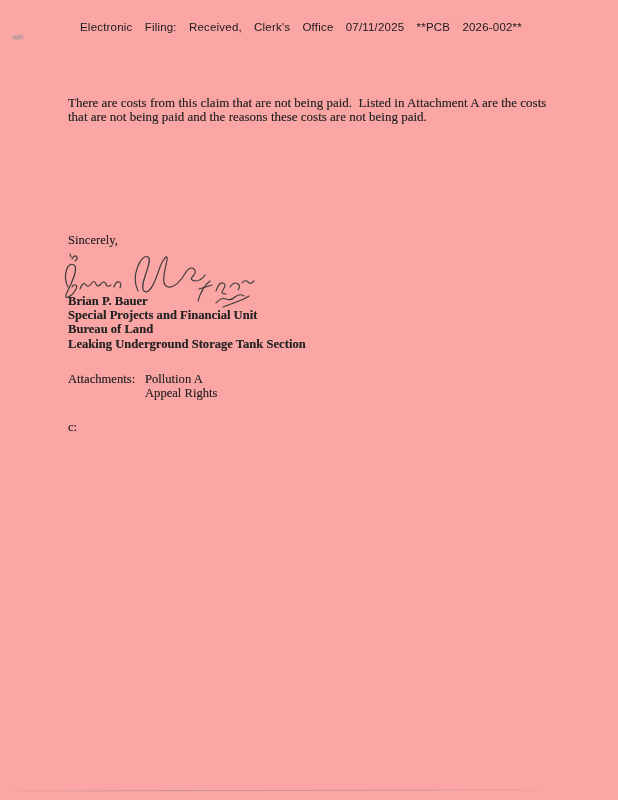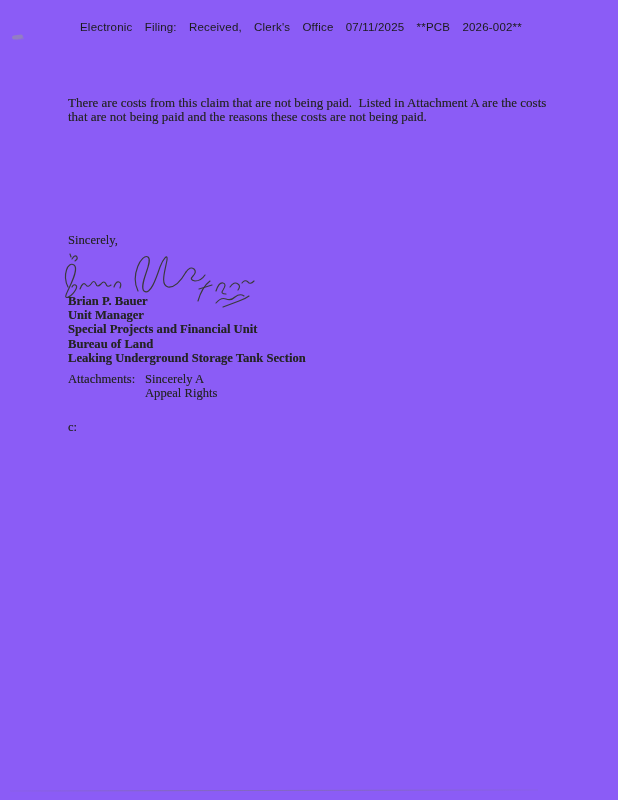--- a/index.html
+++ b/index.html
@@ -1,20 +1,20 @@
 <!DOCTYPE html>
 <html><head>
 <meta charset="utf-8">
 <style>
   html,body{margin:0;padding:0;}
   body{
     width:618px;height:800px;background:#ffffff;position:relative;overflow:hidden;
     font-family:"Liberation Serif", serif;
   }
-  .page{position:absolute;inset:0;background:#8b5cf6;}
+  .page{position:absolute;inset:0;background:#fca5a5;}
   
   .filing-header{
     position:absolute;left:80px;top:21px;width:442px;
     display:flex;justify-content:space-between;
     font-family:"Liberation Sans", sans-serif;
     font-size:11.5px;color:#1b1b1b;letter-spacing:.2px;
   }
   
   .para{
     position:absolute;left:68px;width:488px;
@@ -91,30 +91,29 @@
       <path d="M172,42 q4,-6 8,-3 q3,2 0,6"></path>
       <path d="M184,38 q3,-4 6,-1 q2,3 6,-1"></path>
 
       <path d="M158,58 q5,-6 10,-4 q5,2 9,-2 q5,-4 9,-1"></path>
       <path d="M165,62 q8,-3 16,-6 q6,-2 10,-5"></path>
     </svg>
   </div>
 
   <div class="sig-block">
     <div>Brian P. Bauer</div>
-    <div>Unit Manager</div>
     <div>Special Projects and Financial Unit</div>
     <div>Bureau of Land</div>
     <div>Leaking Underground Storage Tank Section</div>
   </div>
 
   <div class="attach-row">
     <div class="attach-label">Attachments:</div>
     <div class="attach-items">
-      <div>Sincerely A</div>
+      <div>Pollution A</div>
       <div>Appeal Rights</div>
     </div>
   </div>
 
   <div class="cc-row">
     <div class="cc-label">c:</div>
   </div>
 
   <div class="scan-line-bottom"></div>
 

